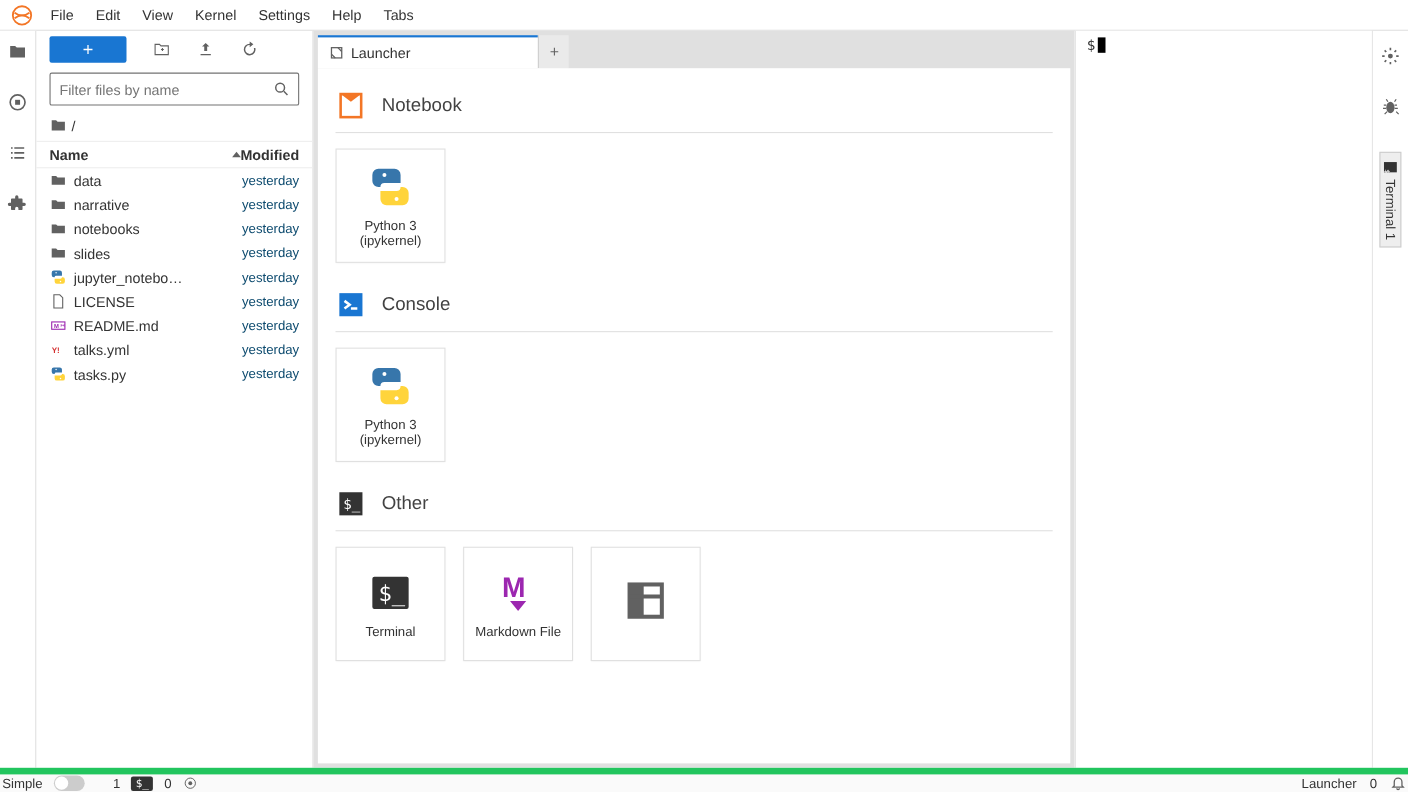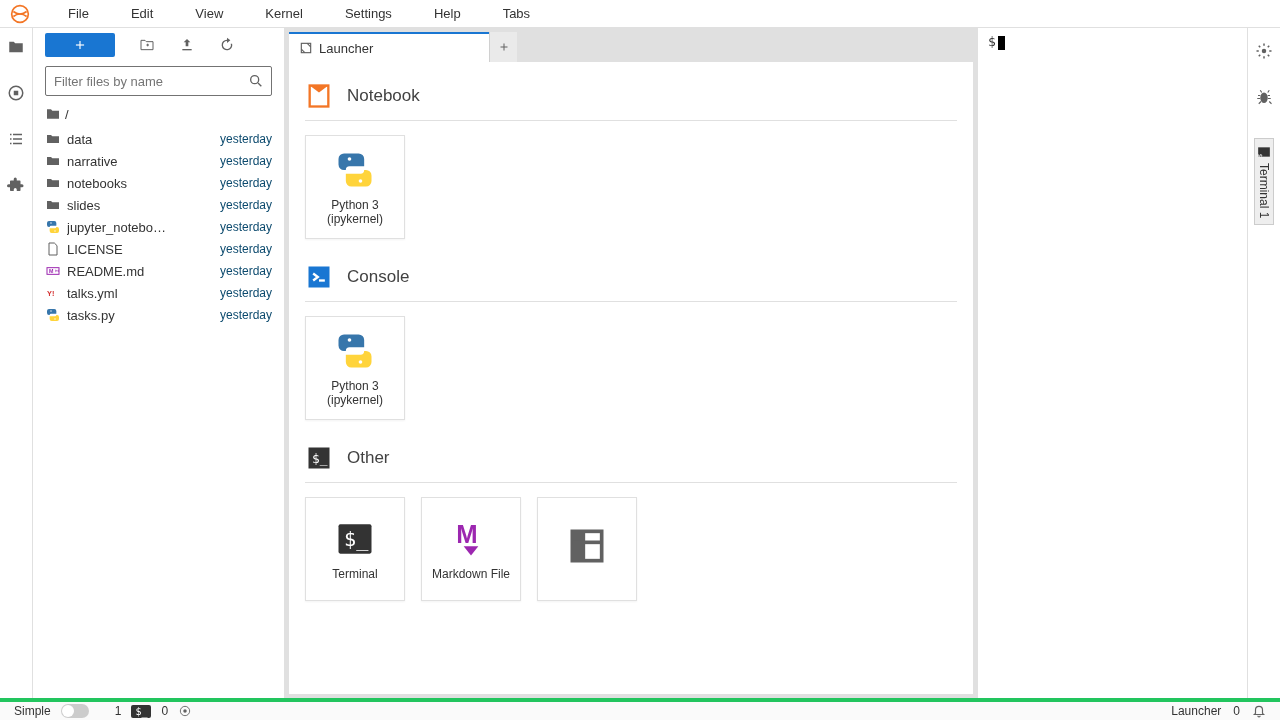--- a/index.html
+++ b/index.html
@@ -1,19 +1,19 @@
 <!DOCTYPE html>
 <html><head>
 <meta charset="utf-8">
 <style>
 * { box-sizing: border-box; margin: 0; padding: 0; }
 body { font-family: -apple-system, BlinkMacSystemFont, "Segoe UI", Helvetica, Arial, sans-serif; font-size: 13px; color: #333; background: #fff; width: 1280px; height: 720px; overflow: hidden; position: relative; }
 
 
-.menubar { height: 28px; display: flex; align-items: center; border-bottom: 1px solid #e0e0e0; padding: 0 4px; gap: 22px; }
+.menubar { height: 28px; display: flex; align-items: center; border-bottom: 1px solid #e0e0e0; padding: 0 4px; }
 .logo { width: 20px; height: 20px; margin: 0 6px; }
 .menu-item { padding: 4px 10px; cursor: pointer; }
 
 
 .main { display: flex; height: 670px; }
 
 
 .activitybar { width: 33px; background: #fff; border-right: 1px solid #e0e0e0; display: flex; flex-direction: column; align-items: center; padding-top: 10px; gap: 28px; }
 .activity-icon { width: 18px; height: 18px; fill: #616161; cursor: pointer; }
 
@@ -52,21 +52,21 @@
 
 
 .terminal { width: 270px; background: #fff; border-left: 1px solid #e0e0e0; padding: 6px 10px; font-family: Menlo, Consolas, monospace; font-size: 13px; position: relative; }
 .terminal .cursor { display: inline-block; width: 7px; height: 14px; background: #000; vertical-align: middle; margin-left: 2px; }
 
 
 .rightbar { width: 33px; border-left: 1px solid #e0e0e0; display: flex; flex-direction: column; align-items: center; padding-top: 14px; gap: 28px; }
 .rightbar-tab { writing-mode: vertical-rl; font-size: 12px; background: #eee; padding: 6px 2px; border: 1px solid #ccc; margin-top: 4px; display: flex; align-items: center; gap: 4px; }
 
 
-.statusbar { position: absolute; bottom: 0; left: 0; right: 0; height: 22px; border-top: 4px solid #22c55e; display: flex; align-items: center; padding: 0 14px; font-size: 12px; background: #fafafa; }
+.statusbar { position: absolute; bottom: 0; left: 0; right: 0; height: 22px; border-top: 6px solid #22c55e; display: flex; align-items: center; padding: 0 2px; font-size: 12px; background: #fafafa; }
 .statusbar .left { display: flex; align-items: center; gap: 10px; }
 .statusbar .right { margin-left: auto; display: flex; align-items: center; gap: 12px; }
 .toggle { width: 28px; height: 14px; background: #ccc; border-radius: 7px; position: relative; }
 .toggle::after { content: ""; position: absolute; left: 1px; top: 1px; width: 12px; height: 12px; background: #fff; border-radius: 50%; }
 .status-badge { background: #333; color: #fff; padding: 1px 4px; font-size: 10px; border-radius: 2px; font-family: Menlo, monospace; }
 
 .sort-arrow { width: 0; height: 0; border-left: 4px solid transparent; border-right: 4px solid transparent; border-bottom: 5px solid #616161; display: inline-block; margin-left: auto; }
 </style>
 </head>
 <body>
@@ -130,20 +130,27 @@
           <circle cx="10" cy="10" r="6" fill="none" stroke="#616161" stroke-width="2"></circle>
           <path d="M15 15l5 5" stroke="#616161" stroke-width="2"></path>
         </svg>
     </div>
     <div class="fb-crumbs">
       <svg class="folder-icon" viewBox="0 0 24 24">
           <path d="M3 5h6l2 2h10v12H3z" fill="#616161"></path>
         </svg>
       <span>/</span>
     </div>
+    <div class="fb-header">
+      <div class="col-name">
+        <span>Name</span>
+        <span class="sort-arrow"></span>
+      </div>
+      <div class="col-mod">Modified</div>
+    </div>
     <div class="fb-list" id="fb-list">
         <div class="fb-row">
           <span class="fb-row-icon"><svg width="16" height="16" viewBox="0 0 24 24">
               <path d="M3 6h6l2 2h10v10H3z" fill="#616161"></path>
             </svg></span>
           <span class="fb-row-name">data</span>
           <span class="fb-row-mod">yesterday</span>
         </div>
         <div class="fb-row">
           <span class="fb-row-icon"><svg width="16" height="16" viewBox="0 0 24 24">

